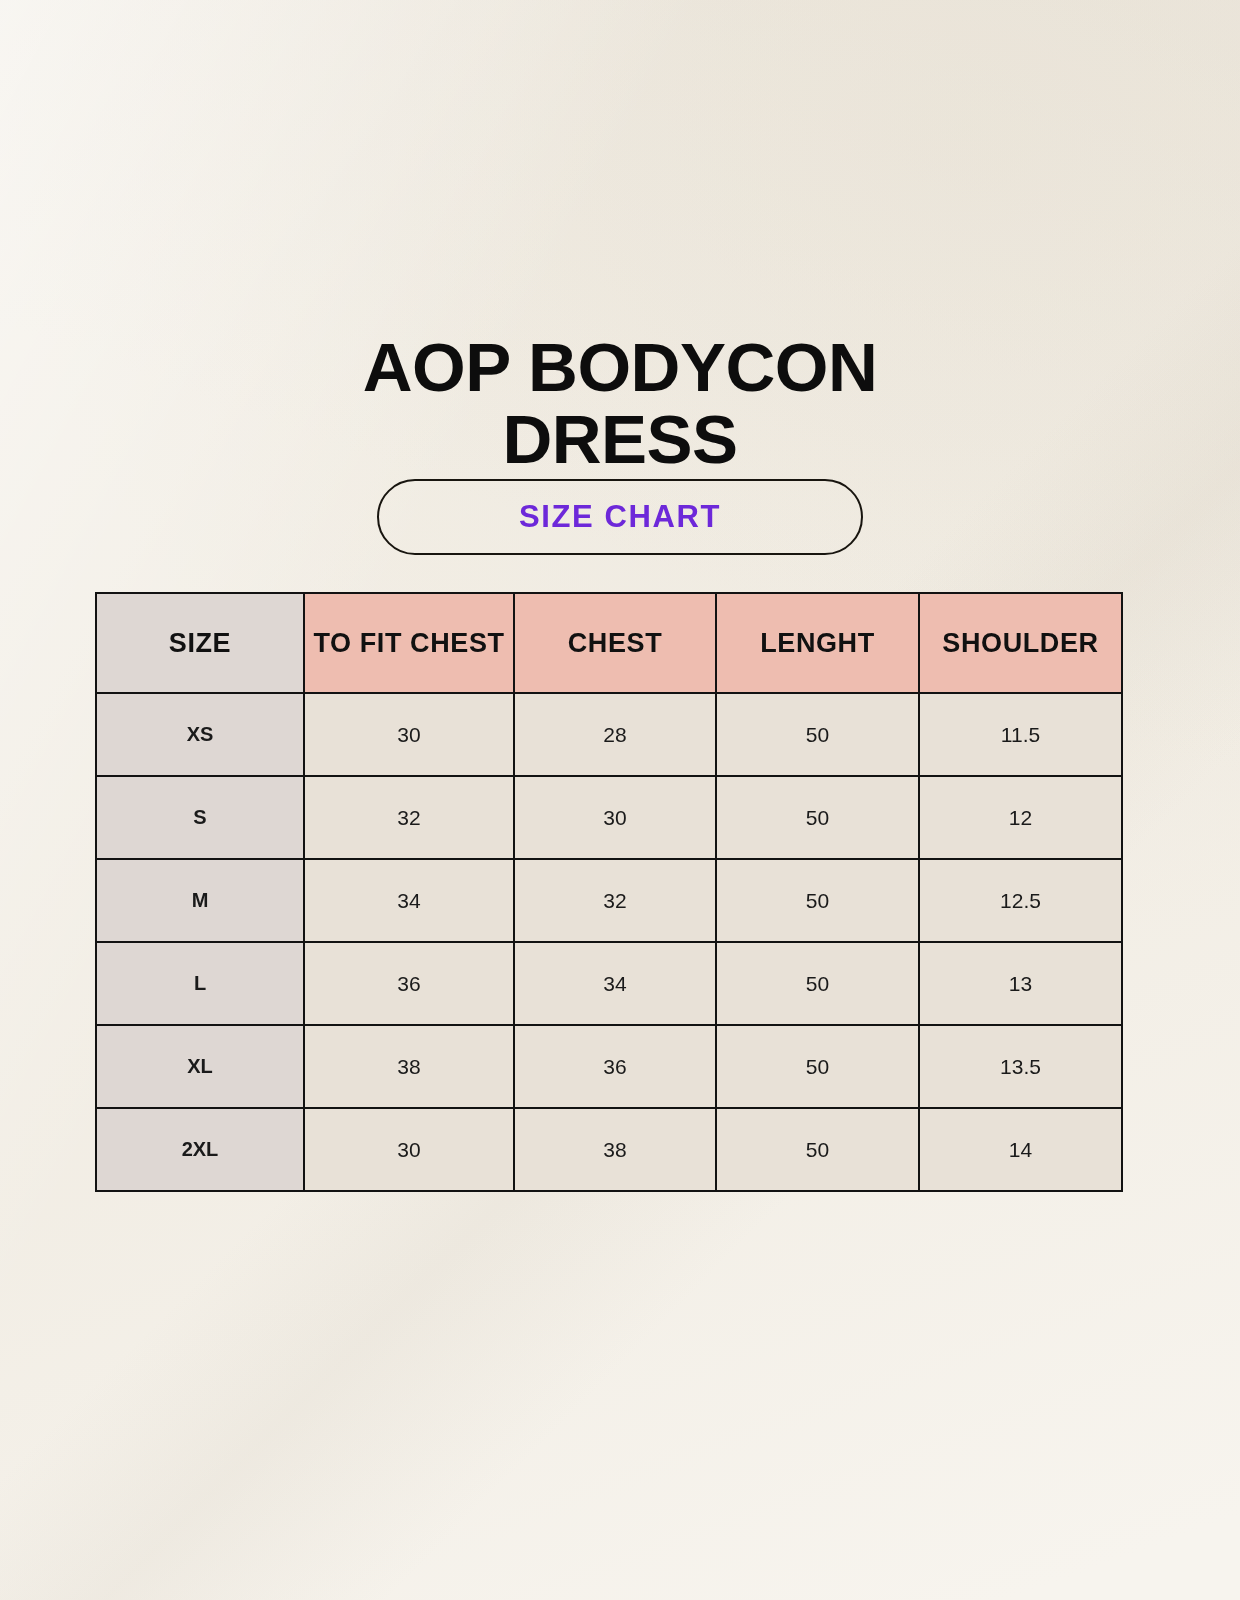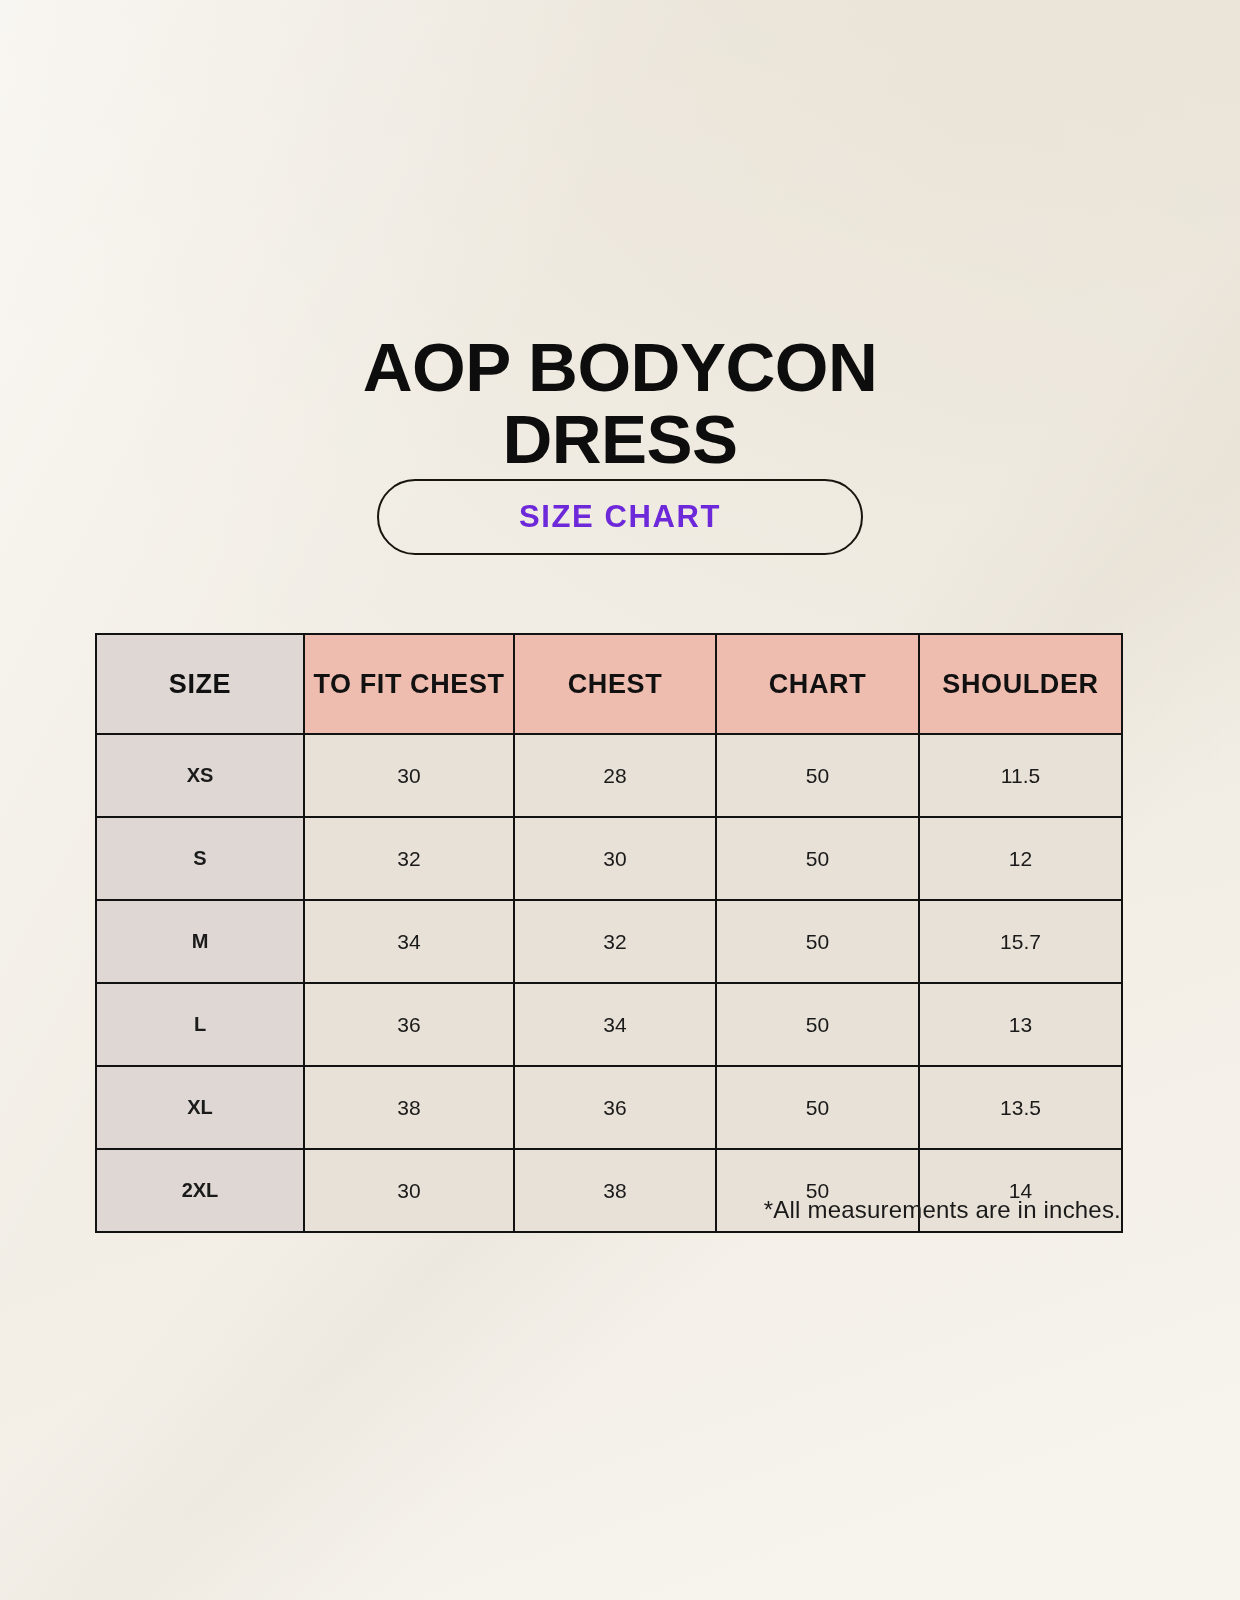--- a/index.html
+++ b/index.html
@@ -83,21 +83,20 @@
   .table-wrap {
     position: absolute;
     left: 95px;
     top: 592px;
     width: 1026px;
   }
   table.size-table {
     border-collapse: collapse;
     width: 1026px;
     table-layout: fixed;
-    margin-top: 41px;
   }
   table.size-table th,
   table.size-table td {
     border: 2.5px solid #121212;
     text-align: center;
     vertical-align: middle;
     padding: 0;
   }
   col.c-size      { width: 208px; }
   col.c-tofit     { width: 210px; }
@@ -168,21 +167,21 @@
         <col class="c-tofit">
         <col class="c-chest">
         <col class="c-length">
         <col class="c-shoulder">
       </colgroup>
       <thead>
         <tr>
           <th class="h-size">SIZE</th>
           <th class="h-meas">TO FIT CHEST</th>
           <th class="h-meas">CHEST</th>
-          <th class="h-meas">CHART</th>
+          <th class="h-meas">LENGHT</th>
           <th class="h-meas">SHOULDER</th>
         </tr>
       </thead>
       <tbody>
         <tr>
           <td class="cell-size">XS</td>
           <td class="cell-val">30</td>
           <td class="cell-val">28</td>
           <td class="cell-val">50</td>
           <td class="cell-val">11.5</td>
@@ -192,21 +191,21 @@
           <td class="cell-val">32</td>
           <td class="cell-val">30</td>
           <td class="cell-val">50</td>
           <td class="cell-val">12</td>
         </tr>
         <tr>
           <td class="cell-size">M</td>
           <td class="cell-val">34</td>
           <td class="cell-val">32</td>
           <td class="cell-val">50</td>
-          <td class="cell-val">15.7</td>
+          <td class="cell-val">12.5</td>
         </tr>
         <tr>
           <td class="cell-size">L</td>
           <td class="cell-val">36</td>
           <td class="cell-val">34</td>
           <td class="cell-val">50</td>
           <td class="cell-val">13</td>
         </tr>
         <tr>
           <td class="cell-size">XL</td>
@@ -219,14 +218,13 @@
           <td class="cell-size">2XL</td>
           <td class="cell-val">30</td>
           <td class="cell-val">38</td>
           <td class="cell-val">50</td>
           <td class="cell-val">14</td>
         </tr>
       </tbody>
     </table>
   </div>
 
-  <div class="footnote">*All measurements are in inches.</div>
 </div>
 
 </body></html>

